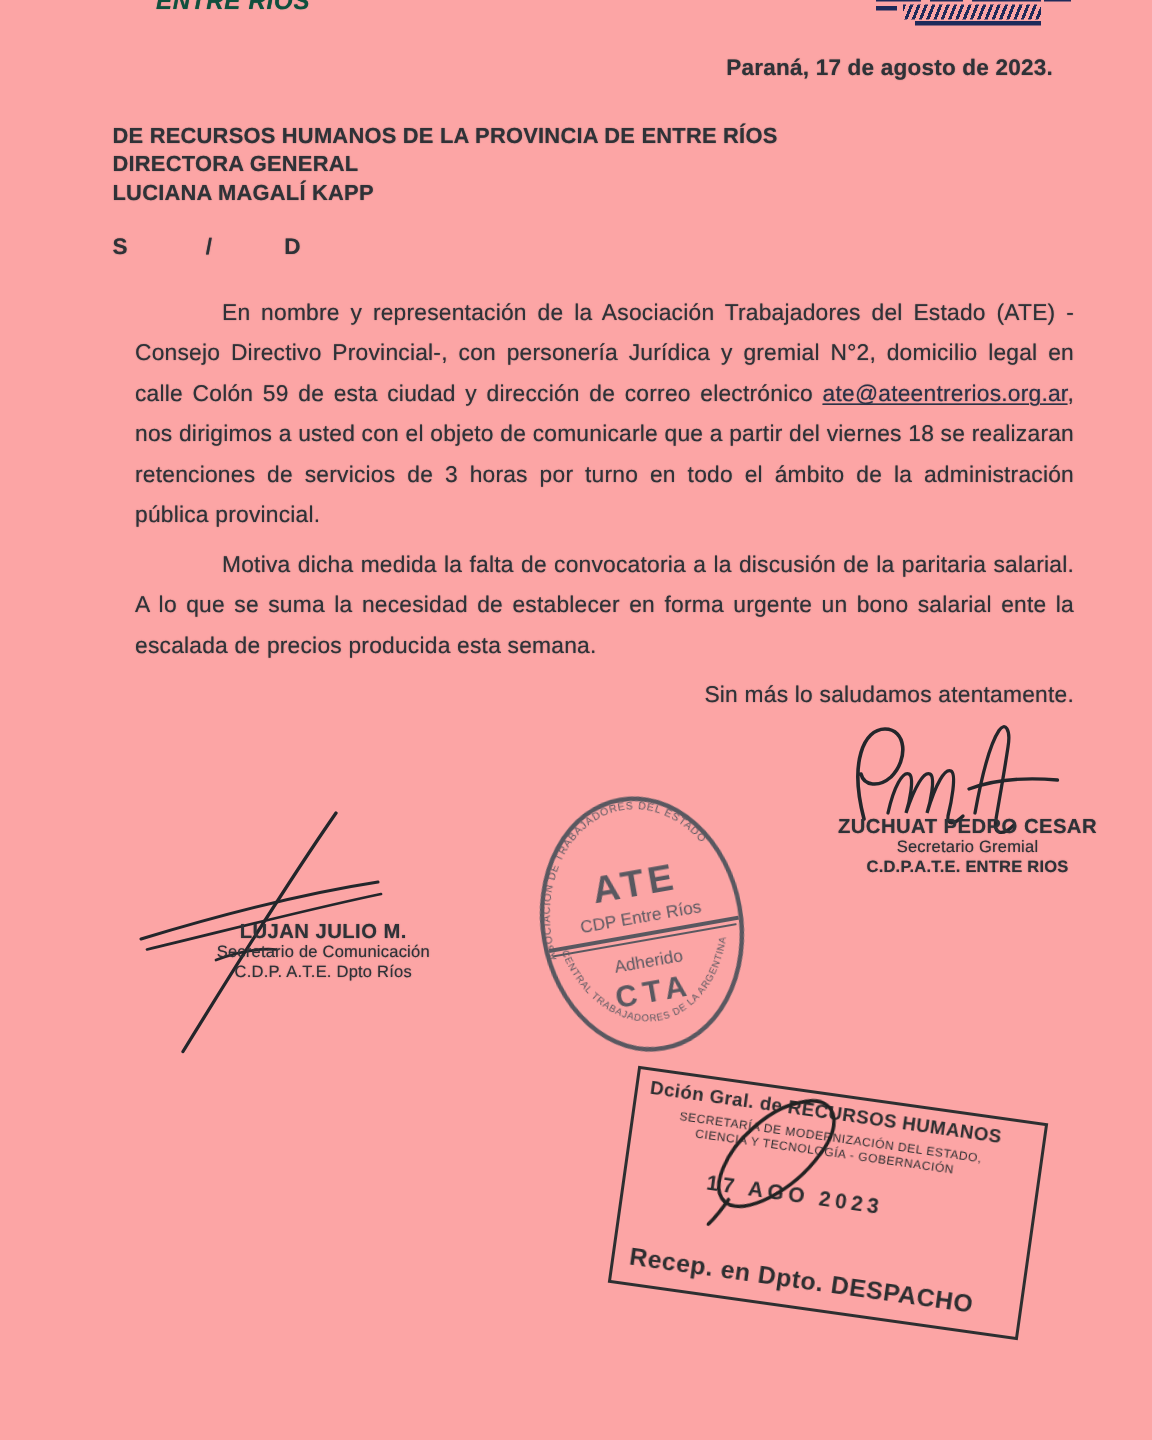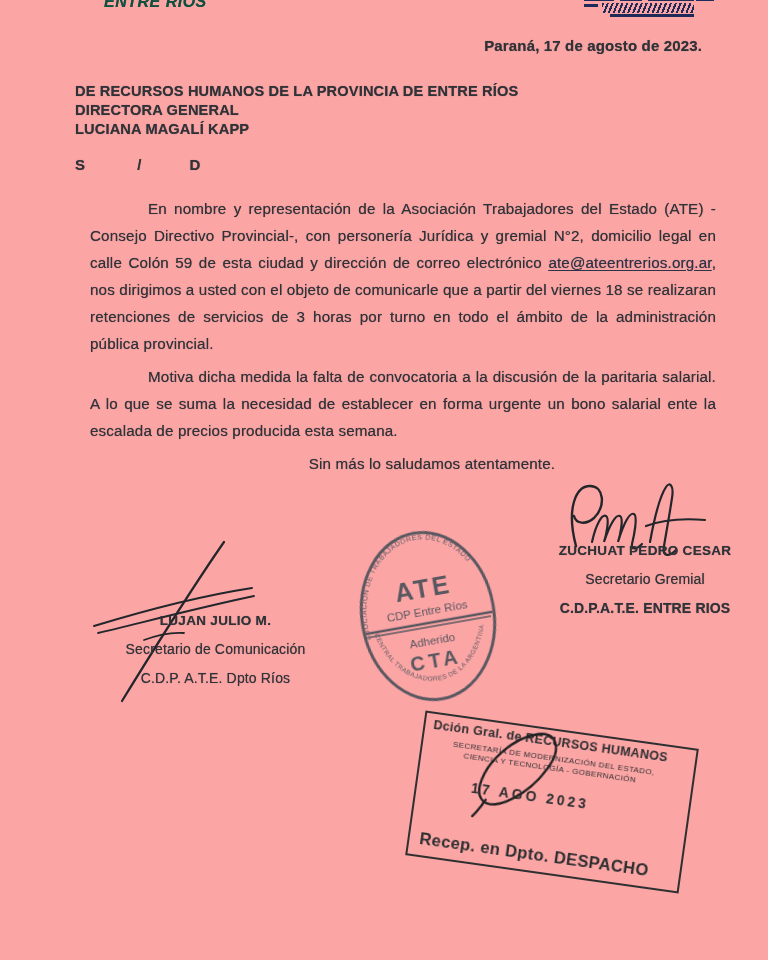--- a/index.html
+++ b/index.html
@@ -40,32 +40,32 @@
   .recipient{position:absolute;left:75px;top:82px;font-size:14.6px;line-height:19px;font-weight:700;}
   .sd-line{margin-top:16px;font-size:15px;}
   .sd-line .sd-slash{display:inline-block;margin:0 48px 0 52px;}
 
   
   .body-text{position:absolute;left:90px;top:195px;width:626px;}
   .body-text p{
     margin:0 0 6px 0;font-size:15.2px;line-height:27px;
     text-align:justify;text-indent:58px;font-weight:400;
   }
-  .body-text p.closing{text-align:center;}
+  .body-text p.closing{text-align:right;}
   .email{text-decoration:underline;text-underline-offset:2px;color:#2c3348;}
 
   
   .sig-area{position:absolute;left:0;top:455px;width:705px;height:260px;}
   .sig-svg{position:absolute;overflow:visible;}
   .sig-svg path{fill:none;stroke:#23262b;stroke-linecap:round;}
   .sig-left-strokes{left:88px;top:81px;width:170px;height:165px;}
   .sig-right-strokes{left:562px;top:25px;width:150px;height:85px;}
   .sig-block{position:absolute;text-align:center;}
   .sig-name{font-size:13.5px;font-weight:700;letter-spacing:.3px;}
-  .sig-title{font-size:14px;margin-top:13px;}
+  .sig-title{font-size:11px;margin-top:1px;}
   .sig-title.bold{font-weight:700;}
   .sig-block-left{left:108px;top:158px;width:215px;}
   .sig-block-right{left:545px;top:88px;width:200px;}
 
   
   .union-stamp{
     position:absolute;left:352px;top:70px;width:152px;height:182px;
     transform:rotate(-10deg);filter:blur(.3px);opacity:.92;
   }
   .union-stamp text{fill:#4c525b;font-family:"Liberation Sans",sans-serif;}

